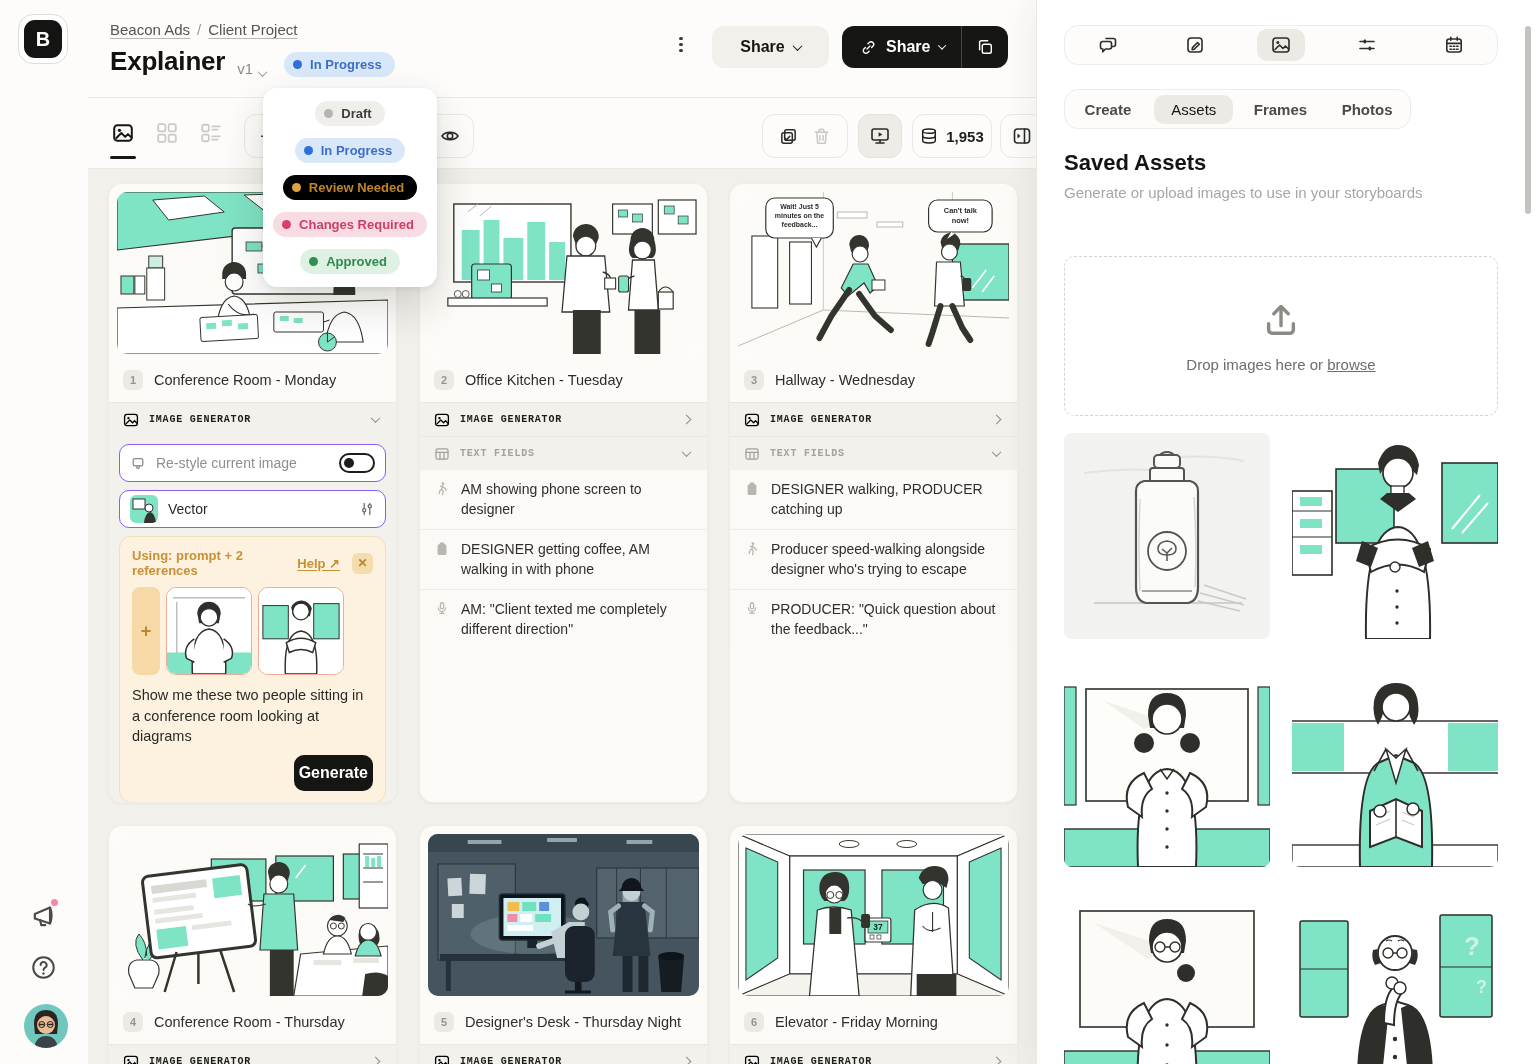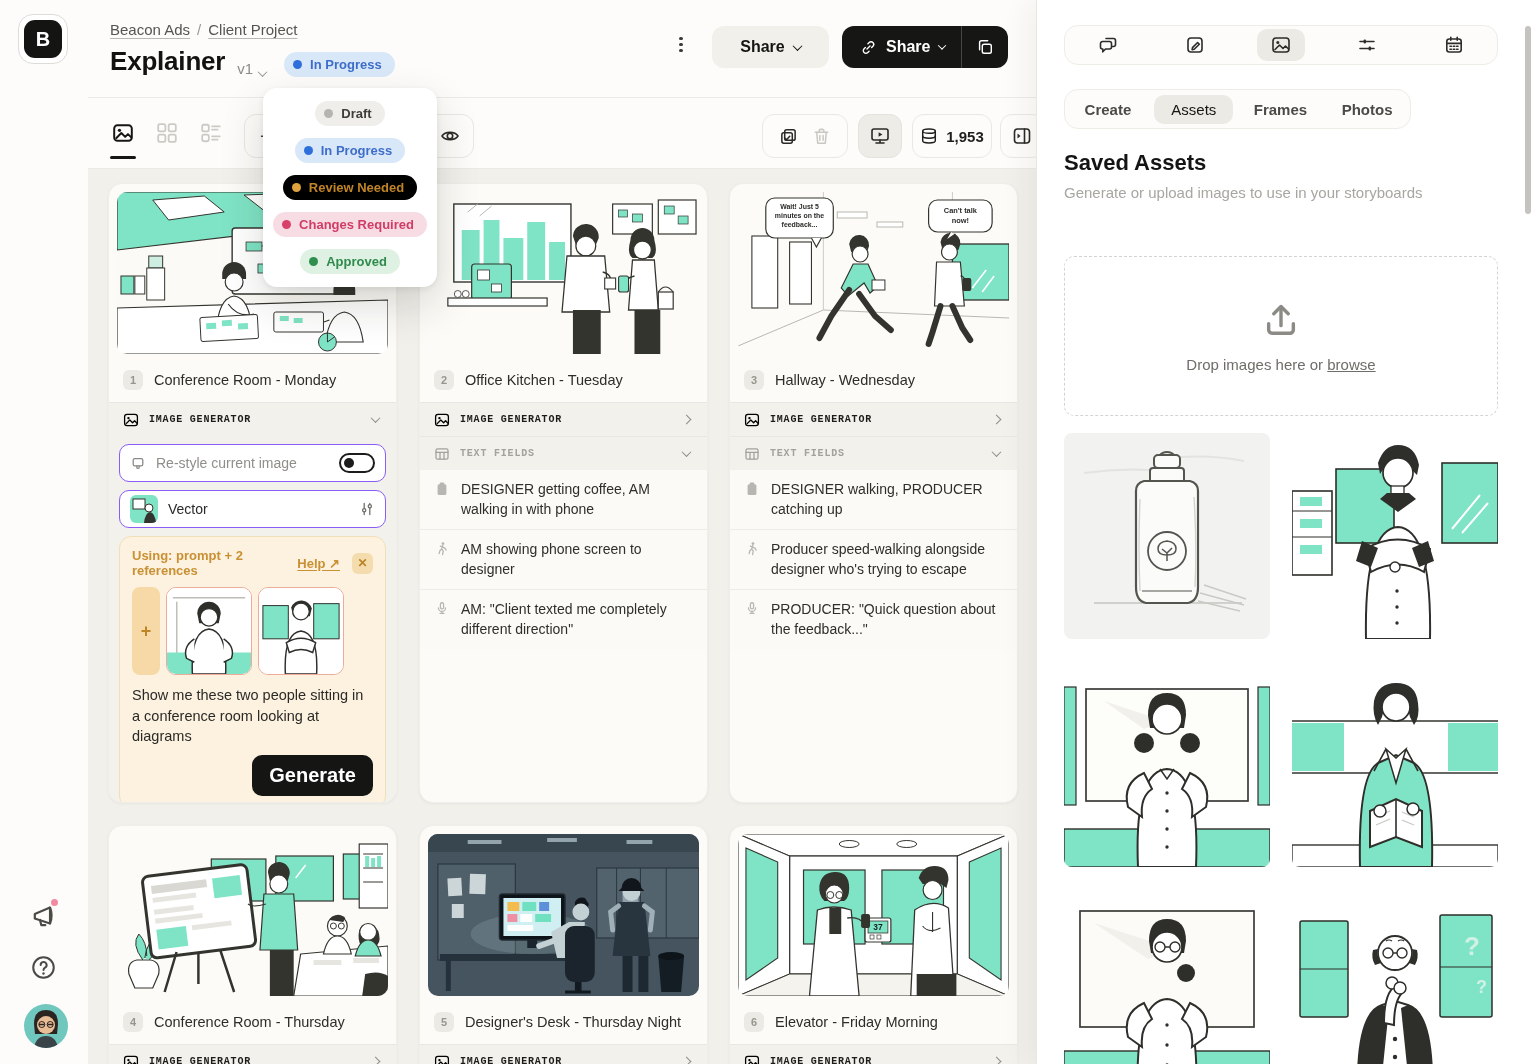--- a/index.html
+++ b/index.html
@@ -57,21 +57,21 @@
   .orange-head{display:flex;align-items:center;gap:8px;}
   .using{font-size:13px;font-weight:600;color:#c99034;flex:1;}
   .helplink{font-size:13px;font-weight:600;color:#c99034;text-decoration:underline;text-underline-offset:2px;cursor:pointer;}
   .xbtn{width:21px;height:21px;border-radius:6px;background:#f5dcae;color:#b98426;font-size:12px;font-weight:700;display:flex;align-items:center;justify-content:center;margin-left:4px;cursor:pointer;}
   .refs{display:flex;gap:6px;margin-top:9px;}
   .plus-tile{width:28px;height:88px;border-radius:8px;background:#f6d9a6;color:#bc8526;font-size:18px;font-weight:600;display:flex;align-items:center;justify-content:center;cursor:pointer;}
   .refthumb{width:86px;height:88px;border-radius:10px;border:1.5px solid #ebac9b;background:#fff;overflow:hidden;cursor:pointer;}
   .refthumb svg{display:block;width:100%;height:100%;}
   .prompt{font-size:14.5px;color:#2b2a28;line-height:1.42;margin-top:10px;}
   .genrow{display:flex;justify-content:flex-end;margin-top:8px;}
-  .btn-generate{background:#151513;color:#fff;font-size:20px;font-weight:700;border-radius:10px;padding:9px 17px;cursor:pointer;}
+  .btn-generate{background:#151513;color:#fff;font-size:16px;font-weight:700;border-radius:10px;padding:9px 5px;cursor:pointer;}
   .tf-body{background:#fbfaf7;}
   .tf-row{display:flex;gap:11px;padding:10px 14px;border-top:1px solid #edece6;}
   .tf-row:first-child{border-top:none;}
   .tf-row .ic{width:16px;height:16px;color:#b7b6b0;flex:none;margin-top:1px;}
   .tf-row .txt{font-size:14px;color:#2f2e2b;line-height:1.4;}
   
   .panel{left:1036px;top:0;width:500px;height:1064px;background:#ffffff;border-left:1px solid #e8e7e2;box-shadow:-10px 0 26px rgba(30,30,20,.05);z-index:40;}
   .panel .abs{position:absolute;}
   .barbox{border:1px solid #edece7;background:#fdfcfa;border-radius:14px;display:flex;align-items:center;}
   .tool-tab{flex:1;display:flex;align-items:center;justify-content:center;height:100%;cursor:pointer;color:#2c2c29;}
@@ -491,29 +491,29 @@
     <div class="secrow muted">
       <svg class="ic" style="color:#a3a29c;">
           <use href="#sym-table"></use>
         </svg>
       <span class="lbl">TEXT FIELDS</span>
       <span class="chev down"></span>
     </div>
     <div class="tf-body">
       <div class="tf-row">
         <svg class="ic">
+            <use href="#sym-walk"></use>
+          </svg>
+        <span class="txt">AM showing phone screen to designer</span>
+      </div>
+      <div class="tf-row">
+        <svg class="ic">
             <use href="#sym-clipboard"></use>
           </svg>
         <span class="txt">DESIGNER getting coffee, AM walking in with phone</span>
-      </div>
-      <div class="tf-row">
-        <svg class="ic">
-            <use href="#sym-walk"></use>
-          </svg>
-        <span class="txt">AM showing phone screen to designer</span>
       </div>
       <div class="tf-row">
         <svg class="ic">
             <use href="#sym-mic"></use>
           </svg>
         <span class="txt">AM: "Client texted me completely different direction"</span>
       </div>
     </div>
   </div>
 

